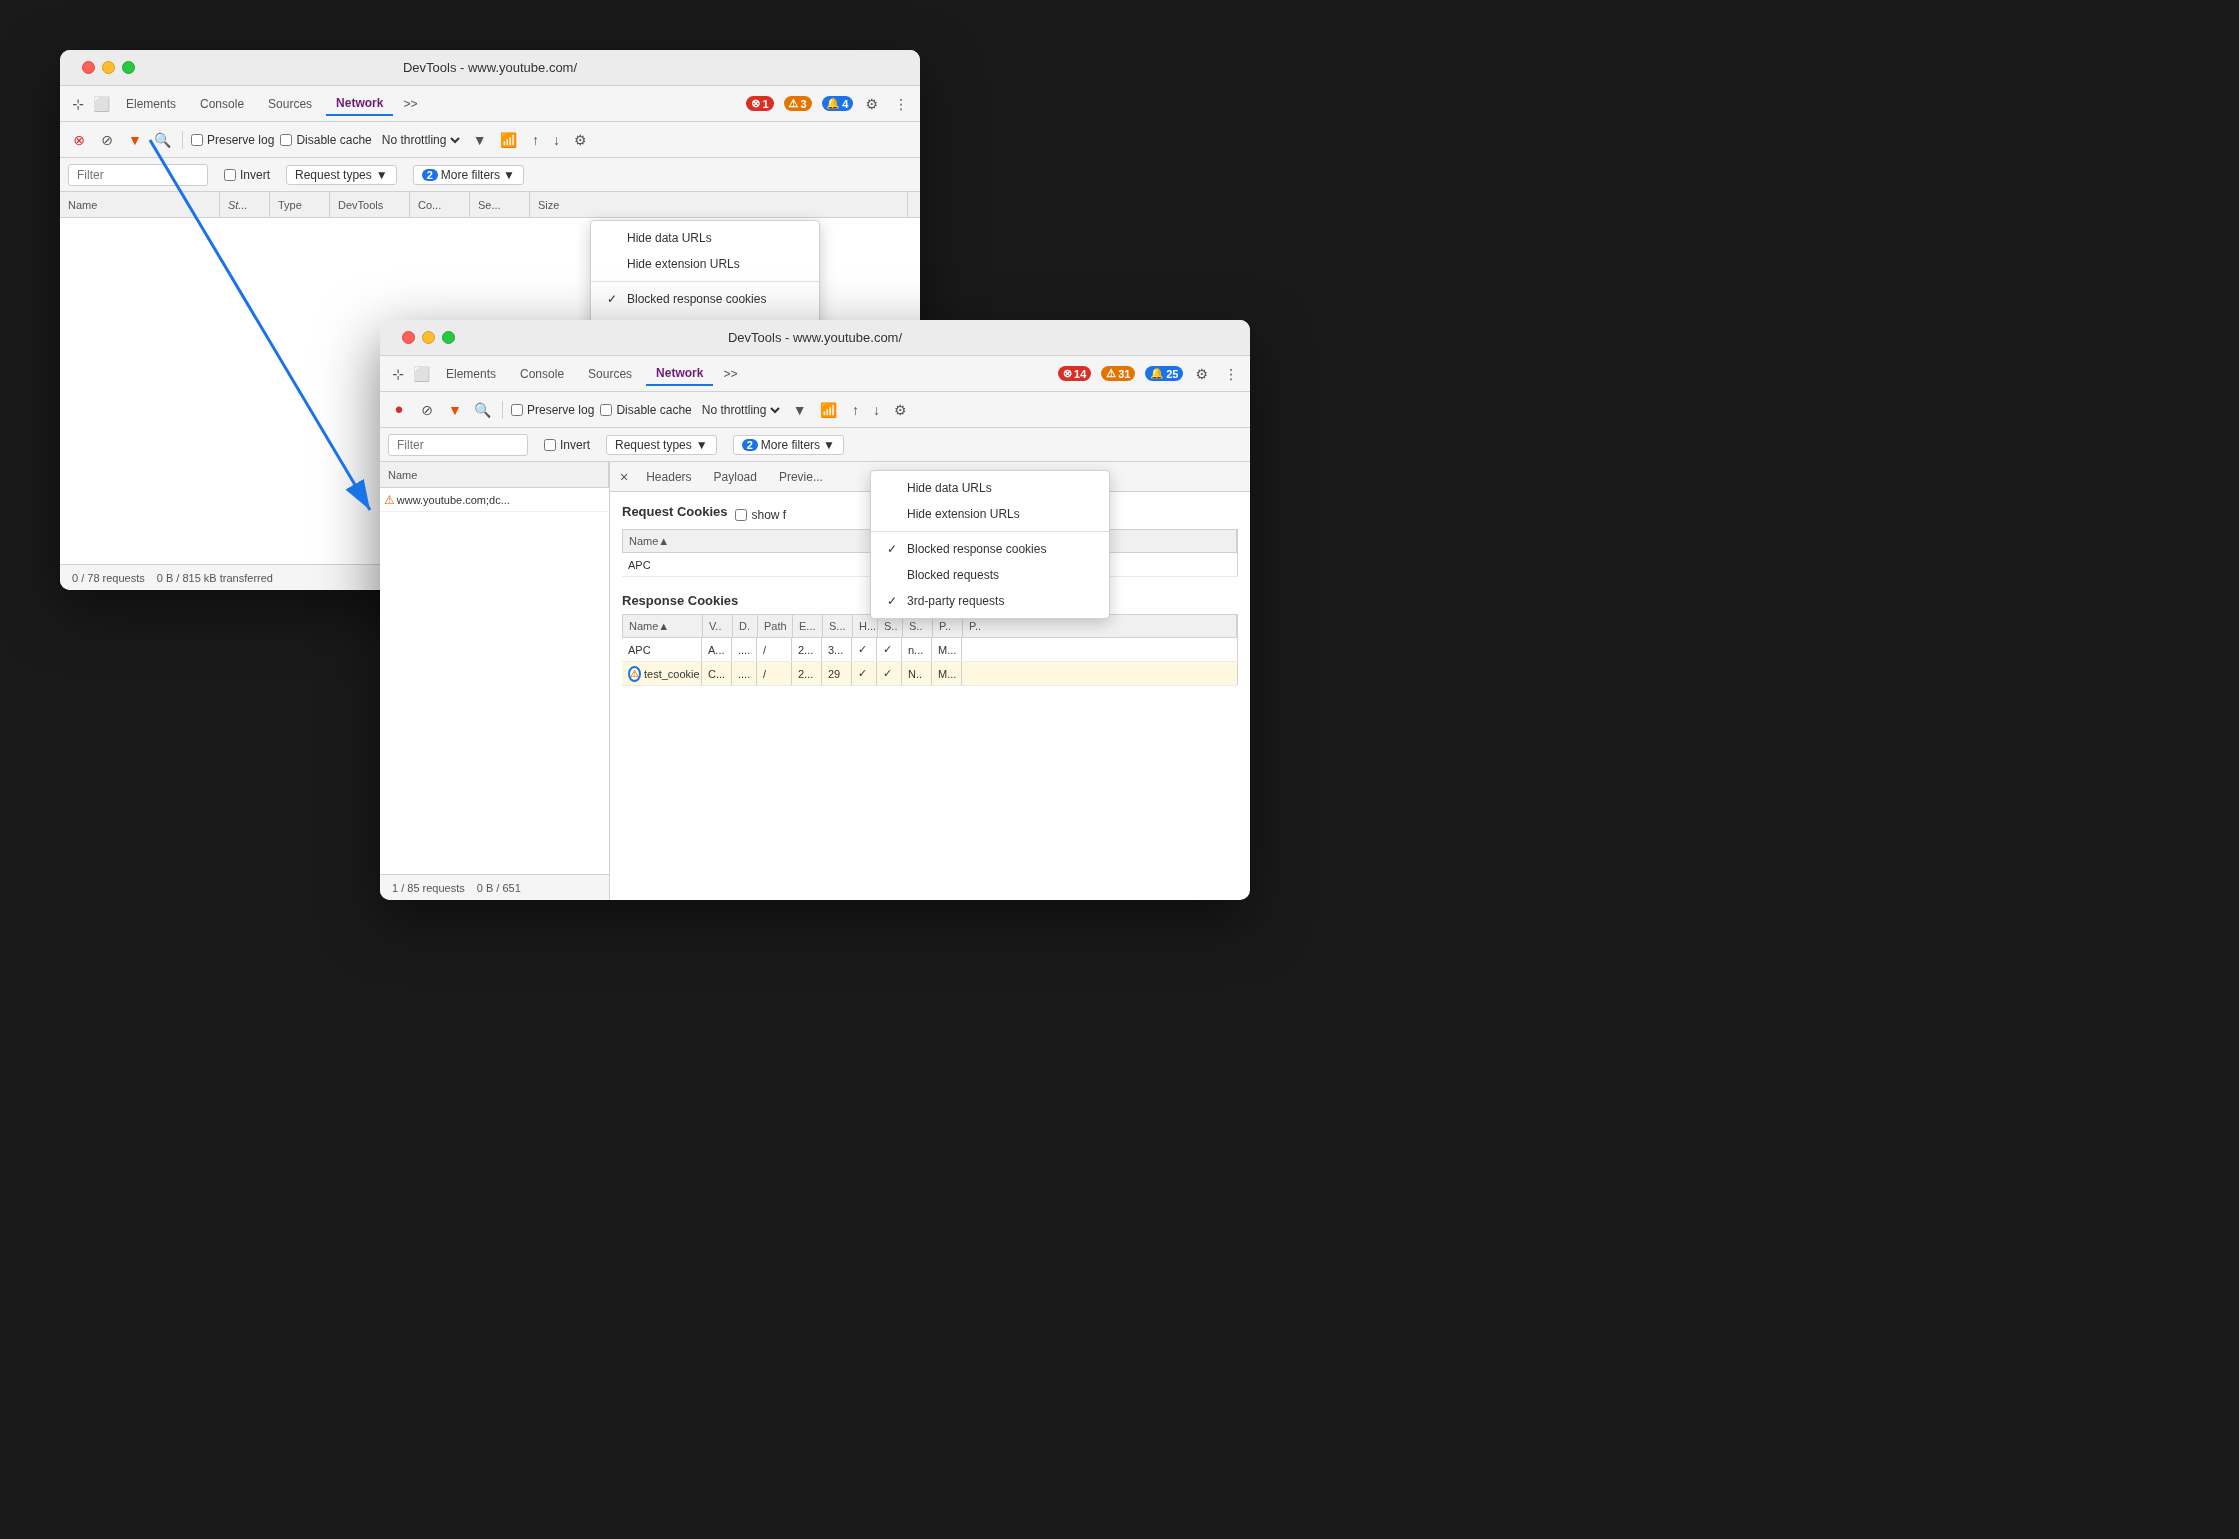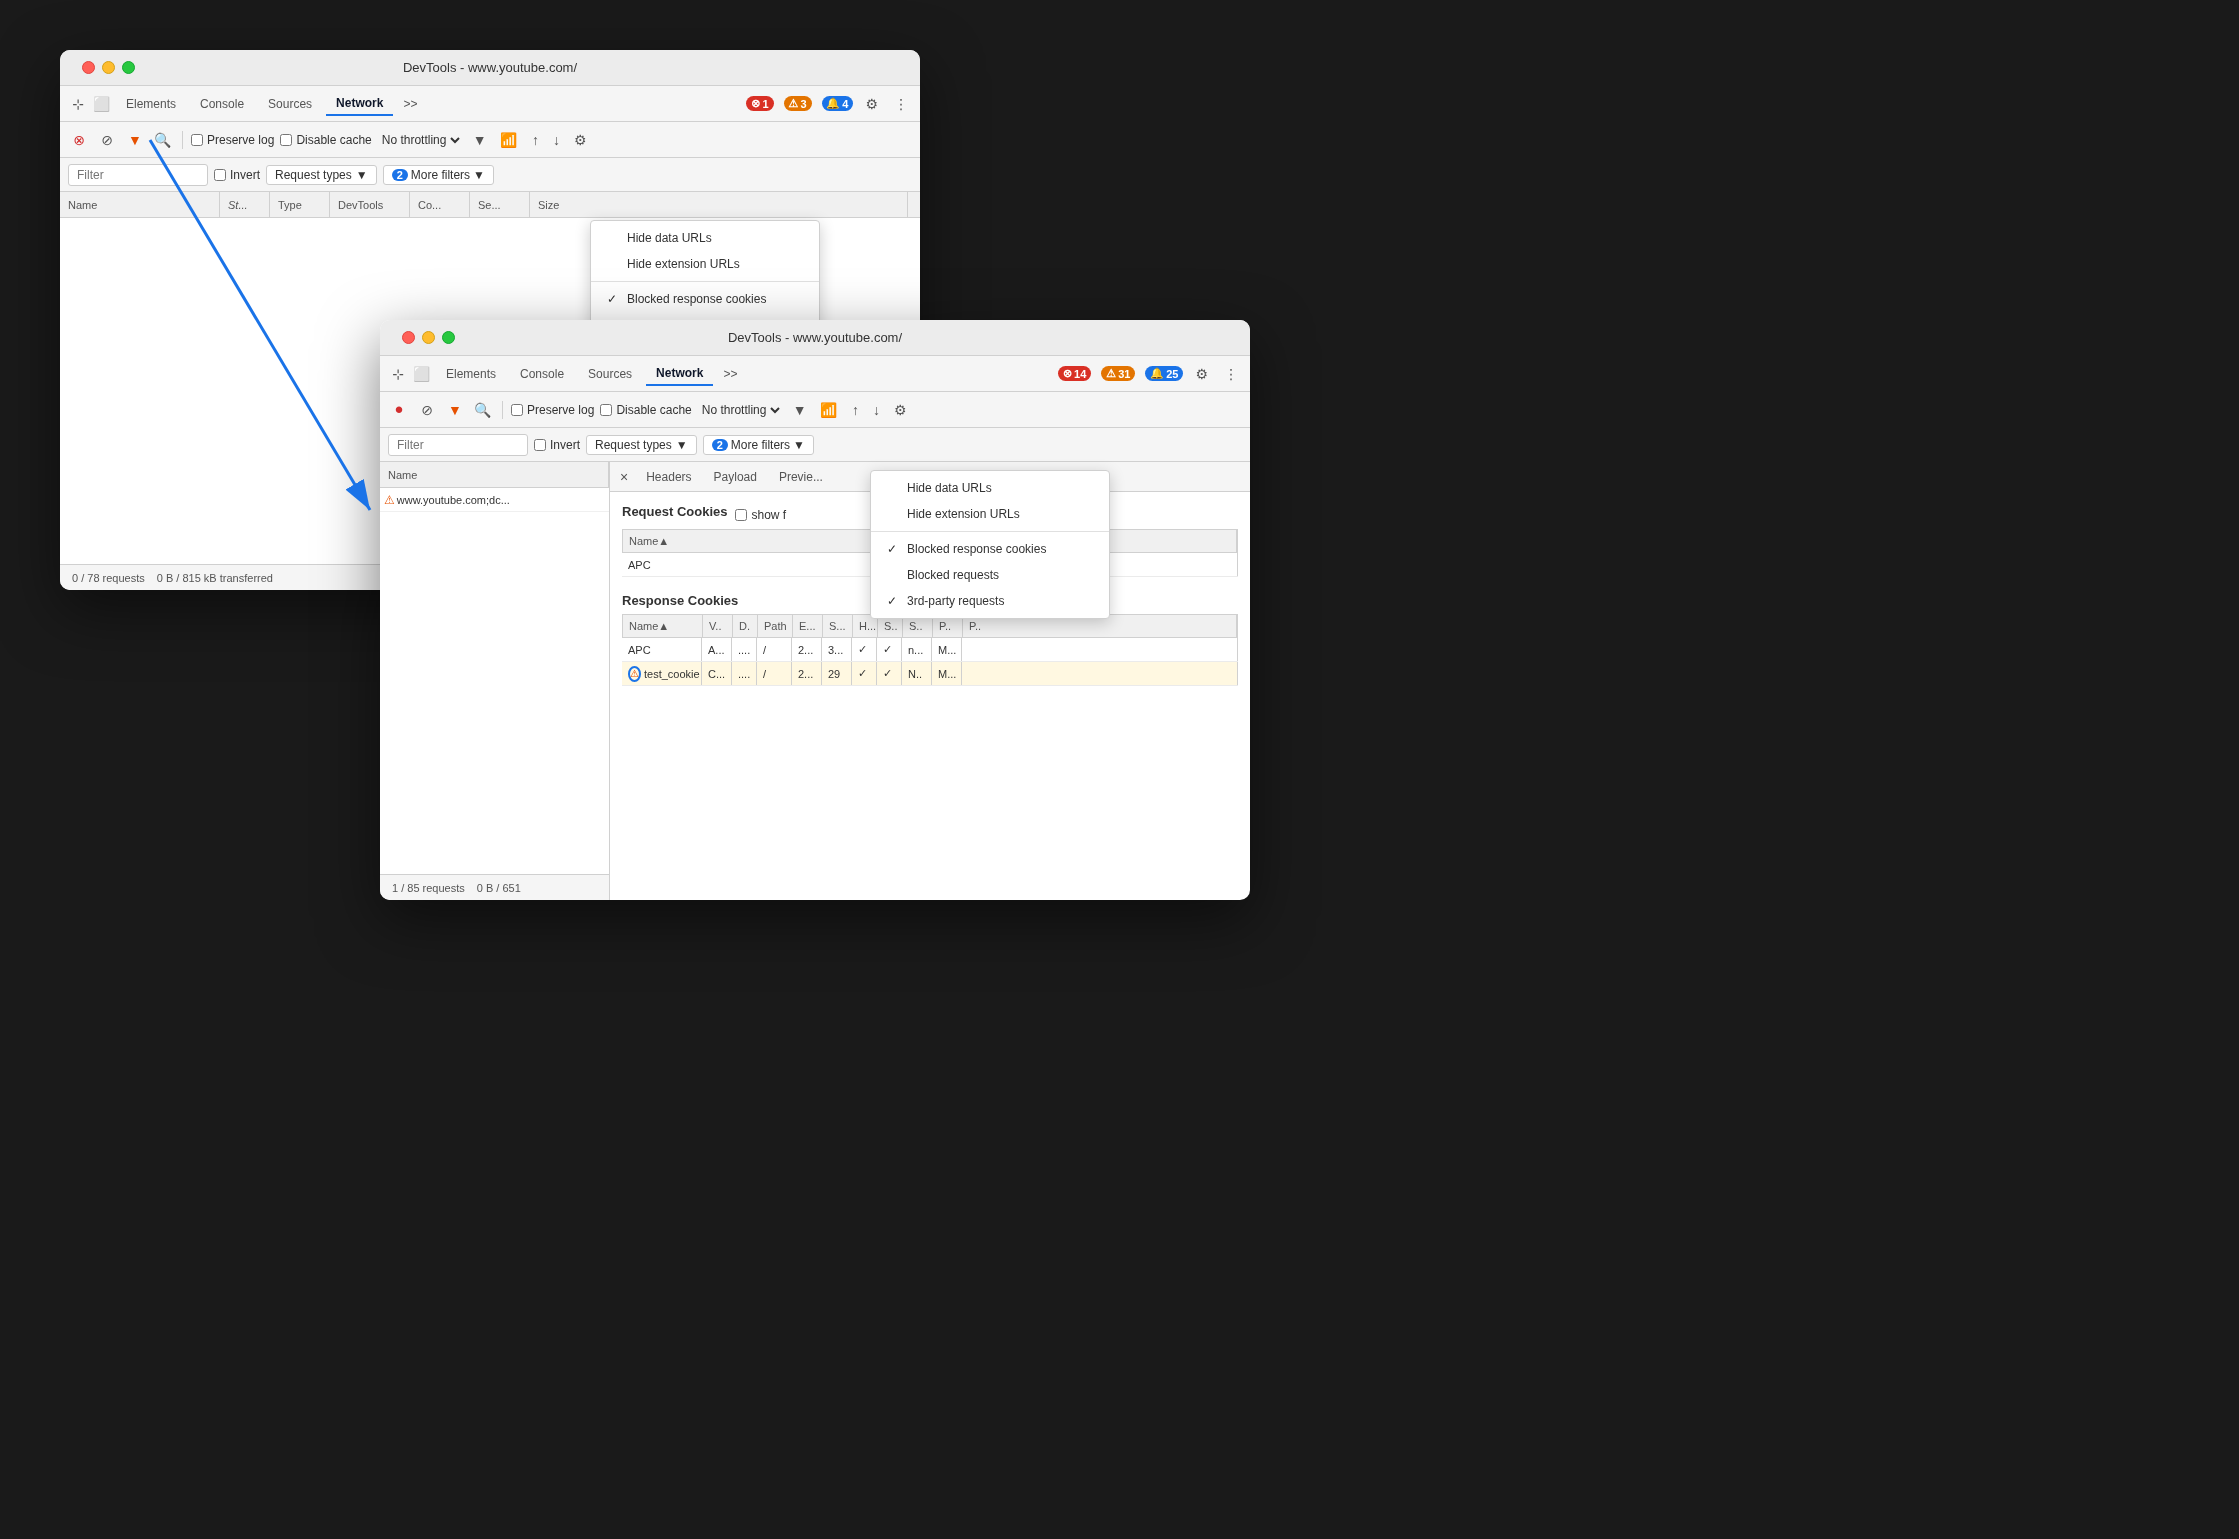--- a/index.html
+++ b/index.html
@@ -97,21 +97,21 @@
     .tab-item {
       padding: 4px 10px;
       font-size: 12px;
       color: #555;
       cursor: pointer;
       border-radius: 4px;
       white-space: nowrap;
     }
 
     .tab-item.active {
-      color: #0f172a;
+      color: #701a75;
       font-weight: 600;
       border-bottom: 2px solid #1a73e8;
       border-radius: 0;
       text-align: center;
     }
 
     .tab-more {
       font-size: 12px;
       color: #555;
       cursor: pointer;
@@ -203,21 +203,21 @@
     }
 
     
     .filter-bar {
       background: #f5f5f5;
       height: 34px;
       display: flex;
       align-items: center;
       padding: 0 8px;
       border-bottom: 1px solid #d0d0d0;
-      gap: 6px;
+      gap: 16px;
     }
 
     .filter-input {
       background: white;
       border: 1px solid #ccc;
       border-radius: 3px;
       padding: 2px 8px;
       font-size: 12px;
       color: #333;
       width: 140px;

